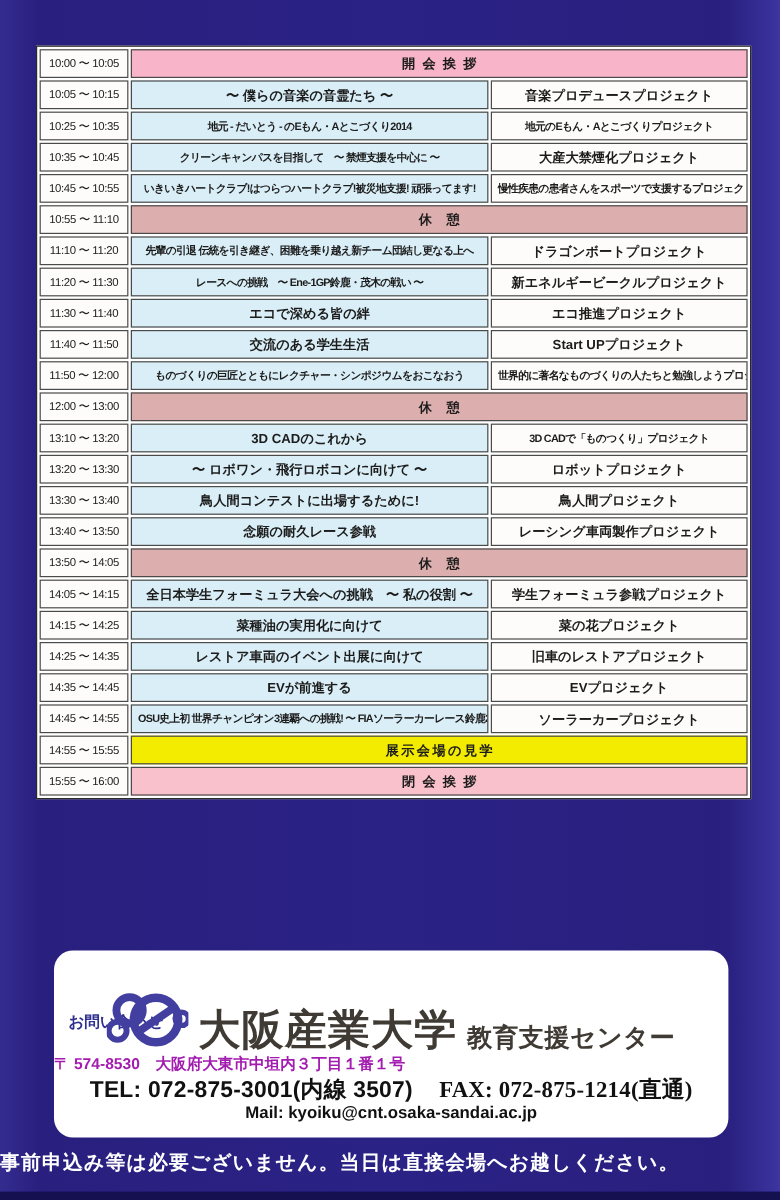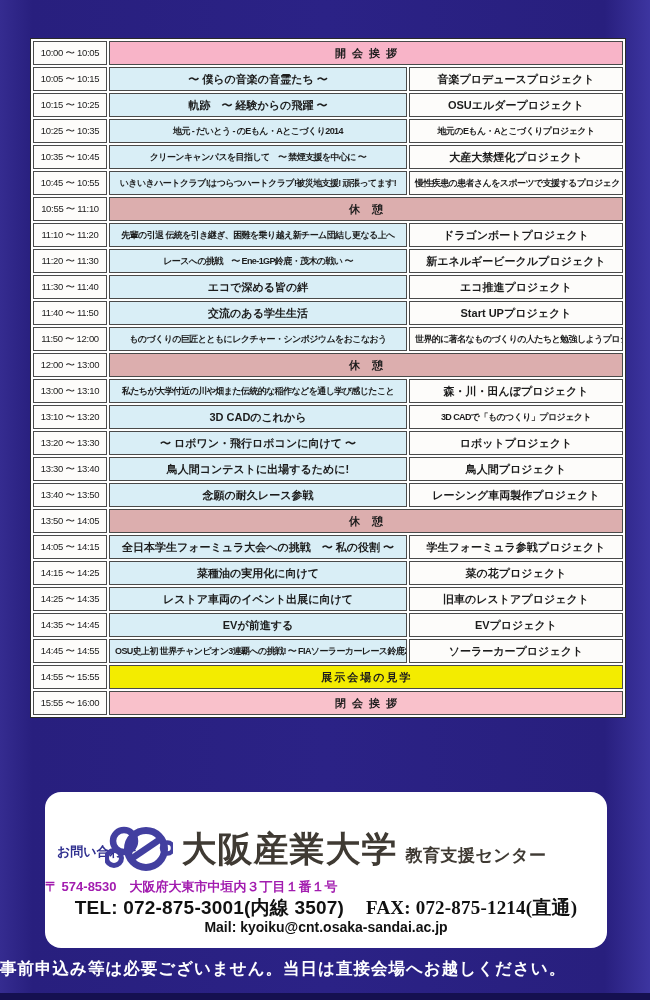--- a/index.html
+++ b/index.html
@@ -72,31 +72,31 @@
   .contact-card{
     position:absolute;left:45px;top:792px;width:562px;height:156px;
     background:#ffffff;border-radius:16px;
   }
   .contact-label{
     position:absolute;left:12px;top:8px;
     font-size:13px;font-weight:700;color:var(--accent-blue);margin-top:43px;
   }
   .brand-row{
     position:absolute;left:0;top:28px;width:100%;
-    display:flex;align-items:center;justify-content:center;gap:8px;
+    display:flex;align-items:flex-end;justify-content:center;gap:8px;
     height:56px;
   }
   .logo{width:68px;height:54px;flex:0 0 auto;}
   .logo circle,.logo line{stroke:var(--logo-blue);fill:none;}
   .univ-name{
     font-size:35px;font-weight:700;color:var(--heading-ink);
     letter-spacing:1px;line-height:1;
   }
   .center-name{
-    font-size:17px;font-weight:700;color:var(--heading-ink);
+    font-size:21px;font-weight:700;color:var(--heading-ink);
     line-height:1;padding-top:14px;letter-spacing:0.5px;
   }
   .address-line{
     position:absolute;left:0;top:86px;width:100%;
     font-size:13px;font-weight:700;color:#a21caf;
   }
   .telfax-line{
     position:absolute;left:0;top:103px;width:100%;
     text-align:center;font-size:19px;font-weight:700;color:#111111;
     letter-spacing:0.2px;
@@ -131,25 +131,20 @@
         <tr>
           <td class="cell time">10:00 〜 10:05</td>
           <td colspan="2" class="cell full open">開会挨拶</td>
         </tr>
         <tr>
           <td class="cell time">10:05 〜 10:15</td>
           <td class="cell session">〜 僕らの音楽の音霊たち 〜</td>
           <td class="cell project">音楽プロデュースプロジェクト</td>
         </tr>
         <tr>
-          <td class="cell time">10:15 〜 10:25</td>
-          <td class="cell session">軌跡　〜 経験からの飛躍 〜</td>
-          <td class="cell project">OSUエルダープロジェクト</td>
-        </tr>
-        <tr>
           <td class="cell time">10:25 〜 10:35</td>
           <td class="cell session tight">地元 - だいとう - のEもん・Aとこづくり2014</td>
           <td class="cell project tight">地元のEもん・Aとこづくりプロジェクト</td>
         </tr>
         <tr>
           <td class="cell time">10:35 〜 10:45</td>
           <td class="cell session tight">クリーンキャンパスを目指して　〜 禁煙支援を中心に 〜</td>
           <td class="cell project">大産大禁煙化プロジェクト</td>
         </tr>
         <tr>
@@ -182,25 +177,20 @@
           <td class="cell project">Start UPプロジェクト</td>
         </tr>
         <tr>
           <td class="cell time">11:50 〜 12:00</td>
           <td class="cell session tight">ものづくりの巨匠とともにレクチャー・シンポジウムをおこなおう</td>
           <td class="cell project tight">世界的に著名なものづくりの人たちと勉強しようプロジェクト</td>
         </tr>
         <tr>
           <td class="cell time">12:00 〜 13:00</td>
           <td colspan="2" class="cell full break">休憩</td>
-        </tr>
-        <tr>
-          <td class="cell time">13:00 〜 13:10</td>
-          <td class="cell session tight">私たちが大学付近の川や畑また伝統的な稲作などを通し学び感じたこと</td>
-          <td class="cell project">森・川・田んぼプロジェクト</td>
         </tr>
         <tr>
           <td class="cell time">13:10 〜 13:20</td>
           <td class="cell session">3D CADのこれから</td>
           <td class="cell project tight">3D CADで「ものつくり」プロジェクト</td>
         </tr>
         <tr>
           <td class="cell time">13:20 〜 13:30</td>
           <td class="cell session">〜 ロボワン・飛行ロボコンに向けて 〜</td>
           <td class="cell project">ロボットプロジェクト</td>

